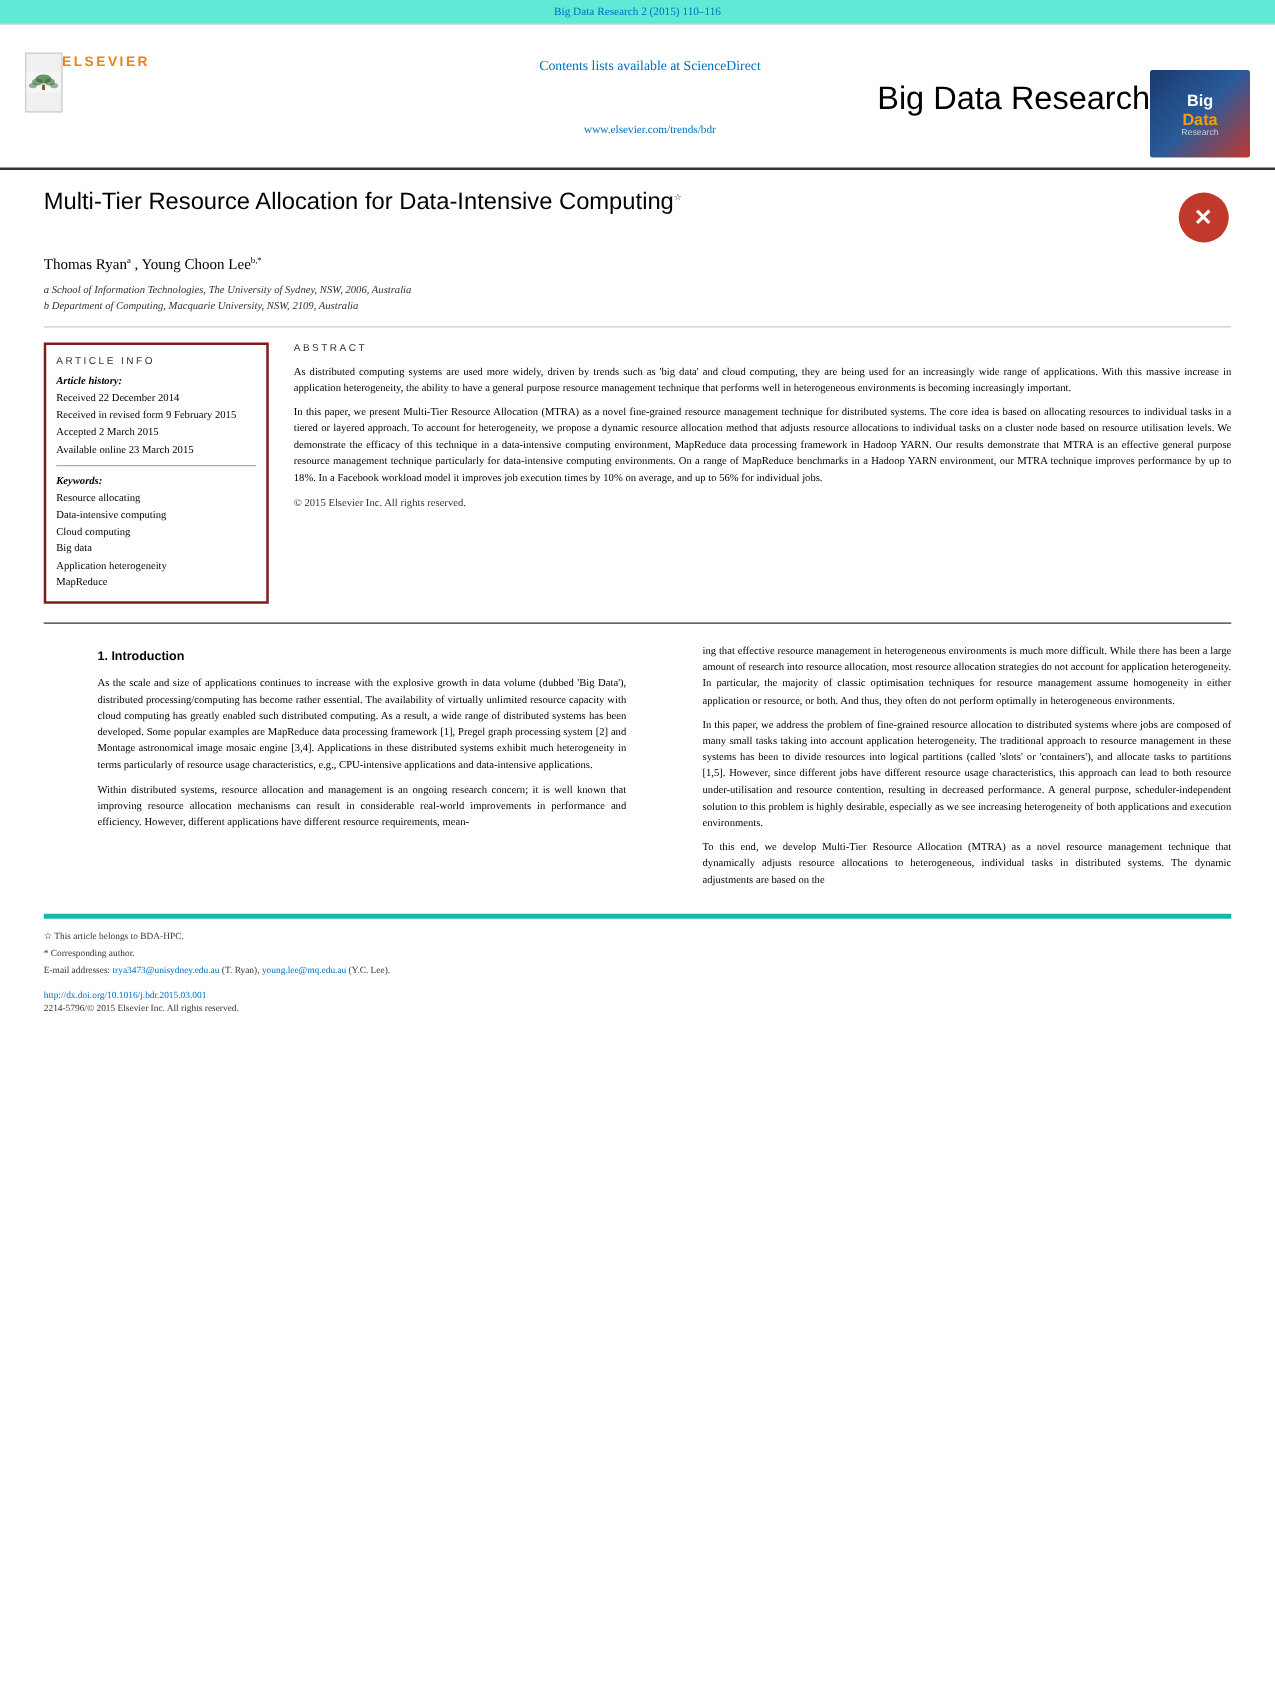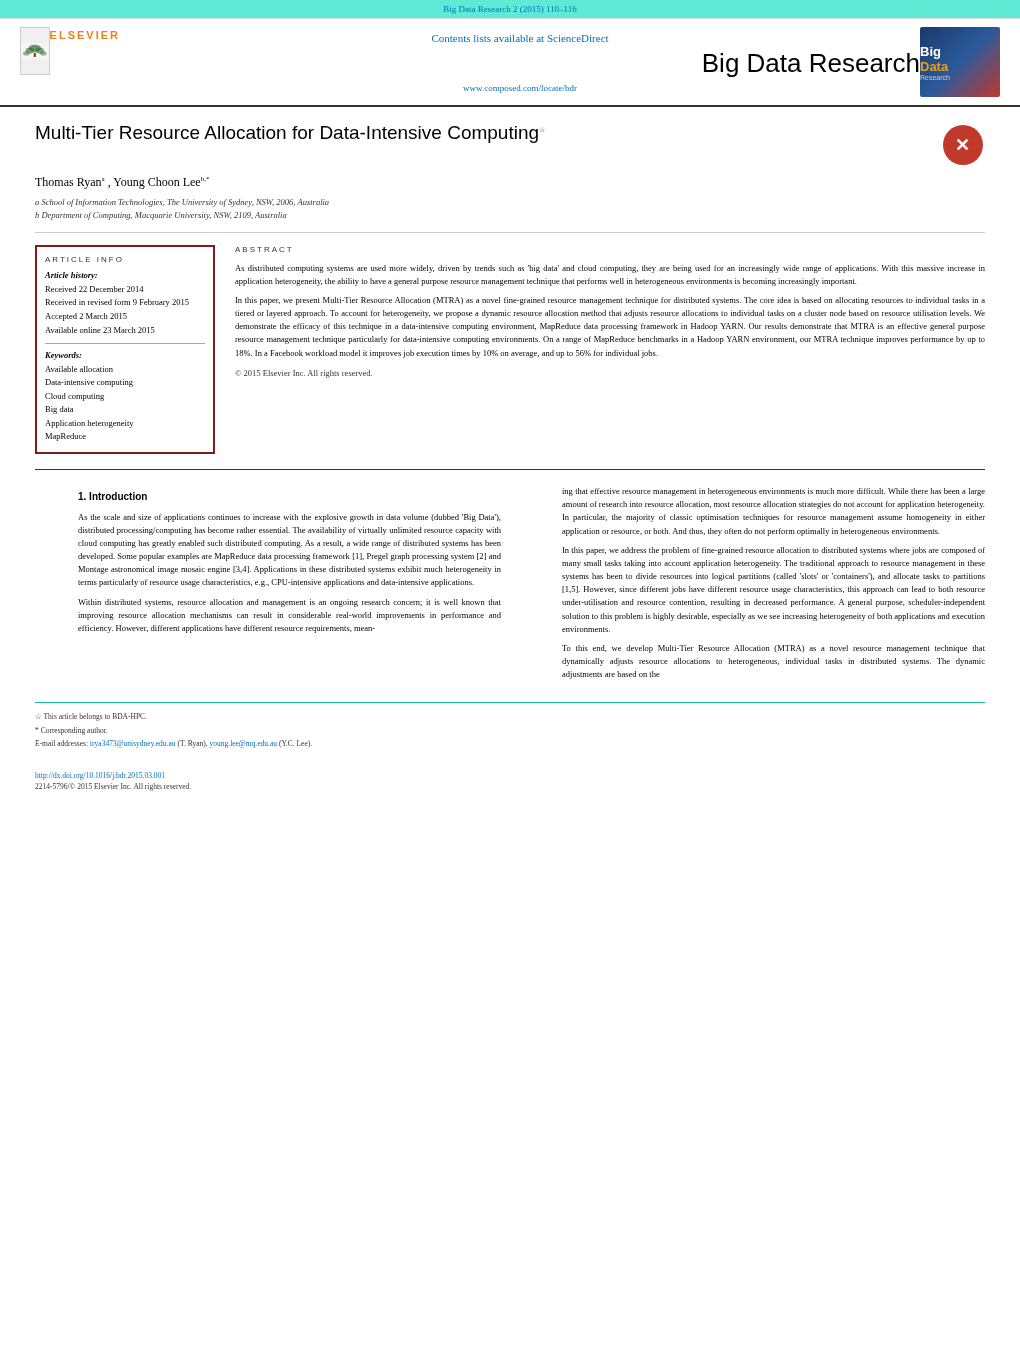--- a/index.html
+++ b/index.html
@@ -86,25 +86,26 @@
     .journal-center .journal-url {
       font-size: 9px;
       color: #0070c0;
     }
     .journal-logo {
       width: 80px;
       height: 70px;
       background: linear-gradient(135deg, #1a3a6b 0%, #2a5a9b 50%, #c0392b 100%);
       display: flex;
       flex-direction: column;
-      align-items: flex-start;
+      align-items: center;
       justify-content: center;
       color: #fff;
       font-family: Arial, sans-serif;
       border-radius: 2px;
+      margin-top: 28px;
     }
     .journal-logo .big-text {
       font-size: 13px;
       font-weight: bold;
     }
     .journal-logo .data-text {
       font-size: 13px;
       font-weight: bold;
       color: #f39c12;
     }
@@ -272,34 +273,34 @@
       margin-top: 4px;
     }
     .body-col p {
       margin-bottom: 6px;
     }
 
     
     .page-footer {
       margin-top: 15px;
       padding-top: 8px;
-      border-top: 1px solid #14b8a6;
+      border-top: 4px solid #14b8a6;
       font-size: 7.5px;
       color: #333;
     }
     .footer-note {
       margin-bottom: 2px;
       line-height: 1.5;
     }
     .footer-link {
       color: #0070c0;
       text-decoration: none;
     }
     .doi-line {
-      margin-top: 22px;
+      margin-top: 10px;
       font-size: 7.5px;
       color: #0070c0;
     }
     .issn-line {
       font-size: 7.5px;
       color: #333;
       margin-top: 2px;
     }
 
     
@@ -340,21 +341,21 @@
       </div>
       <div class="brand-text">ELSEVIER</div>
     </div>
 
     <div class="journal-center">
       <div class="contents-line">
         <span>Contents lists available at</span>
         <span style="color:#0070c0; cursor:pointer;">ScienceDirect</span>
       </div>
       <div class="journal-title">Big Data Research</div>
-      <div class="journal-url" style="cursor:pointer;">www.composed.com/locate/bdr</div>
+      <div class="journal-url" style="cursor:pointer;">www.elsevier.com/trends/bdr</div>
     </div>
 
     <div class="journal-logo">
       <div class="big-text">Big</div>
       <div class="data-text">Data</div>
       <div class="research-text">Research</div>
     </div>
   </div>
 
   <div class="article-content">
@@ -384,21 +385,21 @@
       <div class="left-col">
         <div class="article-info">
           <div class="section-header">ARTICLE   INFO</div>
           <div class="subsection">Article history:</div>
           <div class="info-line">Received 22 December 2014</div>
           <div class="info-line">Received in revised form 9 February 2015</div>
           <div class="info-line">Accepted 2 March 2015</div>
           <div class="info-line">Available online 23 March 2015</div>
           <hr class="divider-line">
           <div class="subsection">Keywords:</div>
-          <div class="keyword-item">Available allocation</div>
+          <div class="keyword-item">Resource allocating</div>
           <div class="keyword-item">Data-intensive computing</div>
           <div class="keyword-item">Cloud computing</div>
           <div class="keyword-item">Big data</div>
           <div class="keyword-item">Application heterogeneity</div>
           <div class="keyword-item">MapReduce</div>
         </div>
       </div>
 
       <div class="right-col abstract-section">
         <div class="section-header">ABSTRACT</div>

